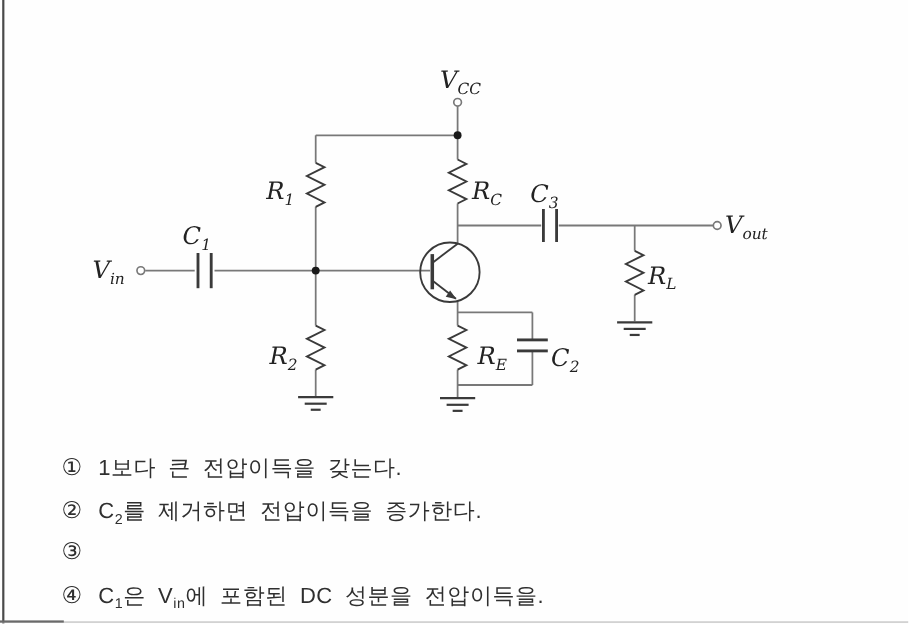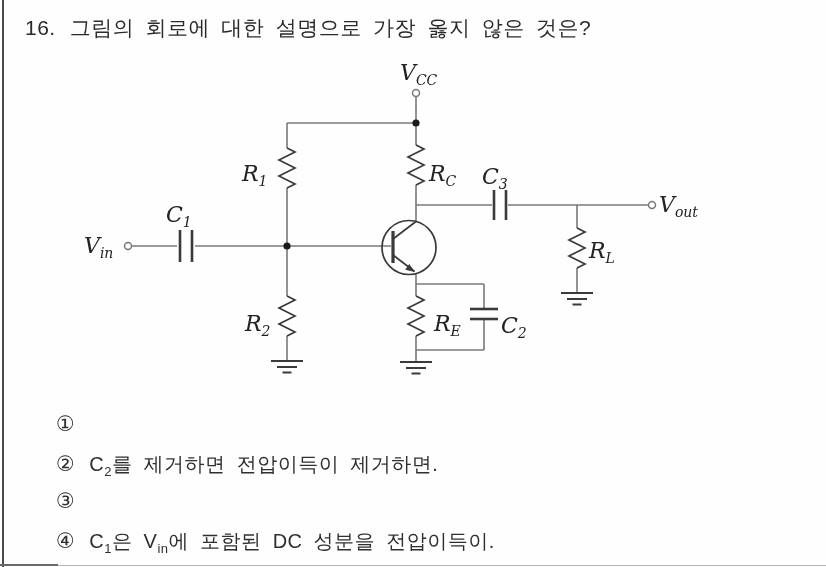--- a/index.html
+++ b/index.html
@@ -39,23 +39,20 @@
   .c1-top{top:412px;} .c2-top{top:451px;} .c3-top{top:489px;} .c4-top{top:528px;}
 </style>
 </head>
 <body>
 
 <div id="page">
   <div class="left-border"></div>
   <div class="bottom-line"></div>
   <div class="bottom-line-dark"></div>
 
-  <div class="question-line">
-    <span class="qnum">16.</span><span>그림의 회로에 대한 설명으로 가장 옳지 않은 것은?</span>
-  </div>
 
   <svg id="circuit" width="826" height="400" viewBox="0 0 826 400">
 
     <g>
       <line class="w" x1="416" y1="96.5" x2="416" y2="120"></line>
       <line class="w" x1="287" y1="123" x2="416" y2="123"></line>
       <line class="w" x1="287" y1="123" x2="287" y2="148"></line>
       <line class="w" x1="287" y1="188" x2="287" y2="296"></line>
       <line class="w" x1="287" y1="336" x2="287" y2="360"></line>
       <line class="w" x1="132" y1="246" x2="177" y2="246"></line>
@@ -132,25 +129,26 @@
     <text class="lbl" x="429" y="181"><tspan>R</tspan><tspan class="sub" dy="5">C</tspan></text>
     <text class="lbl" x="589" y="258"><tspan>R</tspan><tspan class="sub" dy="5">L</tspan></text>
     <text class="lbl" x="434" y="331"><tspan>R</tspan><tspan class="sub" dy="5">E</tspan></text>
     <text class="lbl" x="166" y="222"><tspan>C</tspan><tspan class="sub" dy="5">1</tspan></text>
     <text class="lbl" x="501" y="333"><tspan>C</tspan><tspan class="sub" dy="5">2</tspan></text>
     <text class="lbl" x="482" y="184"><tspan>C</tspan><tspan class="sub" dy="5">3</tspan></text>
   </svg>
 
   <div class="choice c1-top">
     <span class="cnum">①</span>
+    <span><span>1보다 큰 전압이득을 갖는다.</span></span>
   </div>
   <div class="choice c2-top">
     <span class="cnum">②</span>
-    <span><span>C</span><sub>2</sub><span>를 제거하면 전압이득이 제거하면.</span></span>
+    <span><span>C</span><sub>2</sub><span>를 제거하면 전압이득을 증가한다.</span></span>
   </div>
   <div class="choice c3-top">
     <span class="cnum">③</span>
   </div>
   <div class="choice c4-top">
     <span class="cnum">④</span>
-    <span><span>C</span><sub>1</sub><span>은 V</span><sub>in</sub><span>에 포함된 DC 성분을 전압이득이.</span></span>
+    <span><span>C</span><sub>1</sub><span>은 V</span><sub>in</sub><span>에 포함된 DC 성분을 전압이득을.</span></span>
   </div>
 </div>
 
 </body></html>

